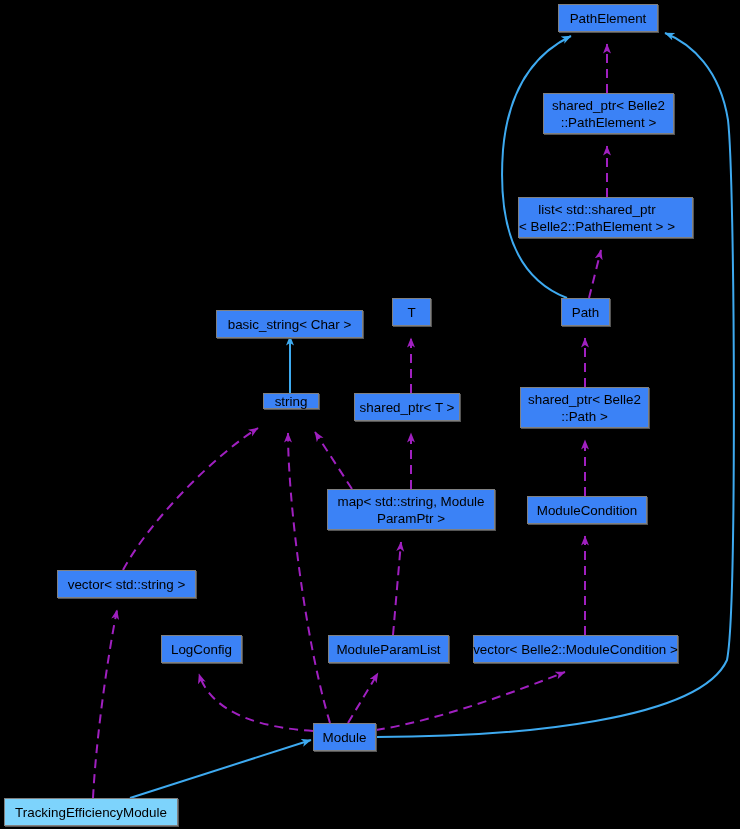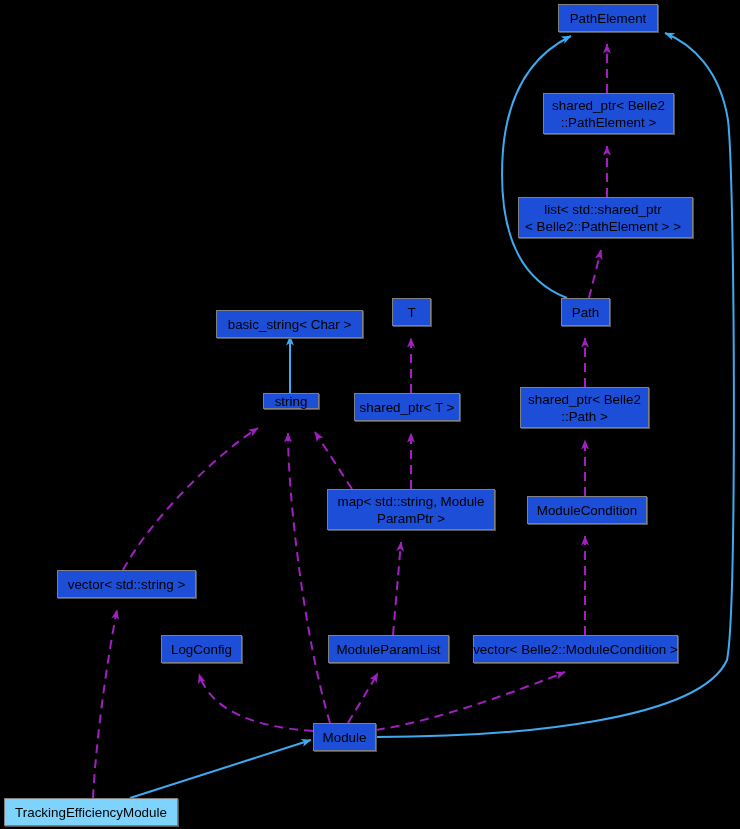--- a/index.html
+++ b/index.html
@@ -32,37 +32,36 @@
     position: absolute;
     left: 0;
     top: 0;
     width: 740px;
     height: 829px;
   }
   .node {
     position: absolute;
     box-sizing: border-box;
     border: 1px solid #808080;
-    background: #1d4ed8;
+    background: #3b82f6;
     color: #000000;
     font-size: 13.4px;
     line-height: 17px;
     text-align: center;
     display: flex;
     align-items: center;
     justify-content: center;
     white-space: pre;
     box-shadow: 1px 1px 0 0 #555555;
   }
   .node.highlight {
     background: #7dd3fc;
   }
   .node.leftalign {
     justify-content: flex-start;
-    padding-left: 6px;
   }
   .node-label {
     display: block;
   }
 </style>
 </head>
 <body>
 
 <div id="diagram-root">
 

